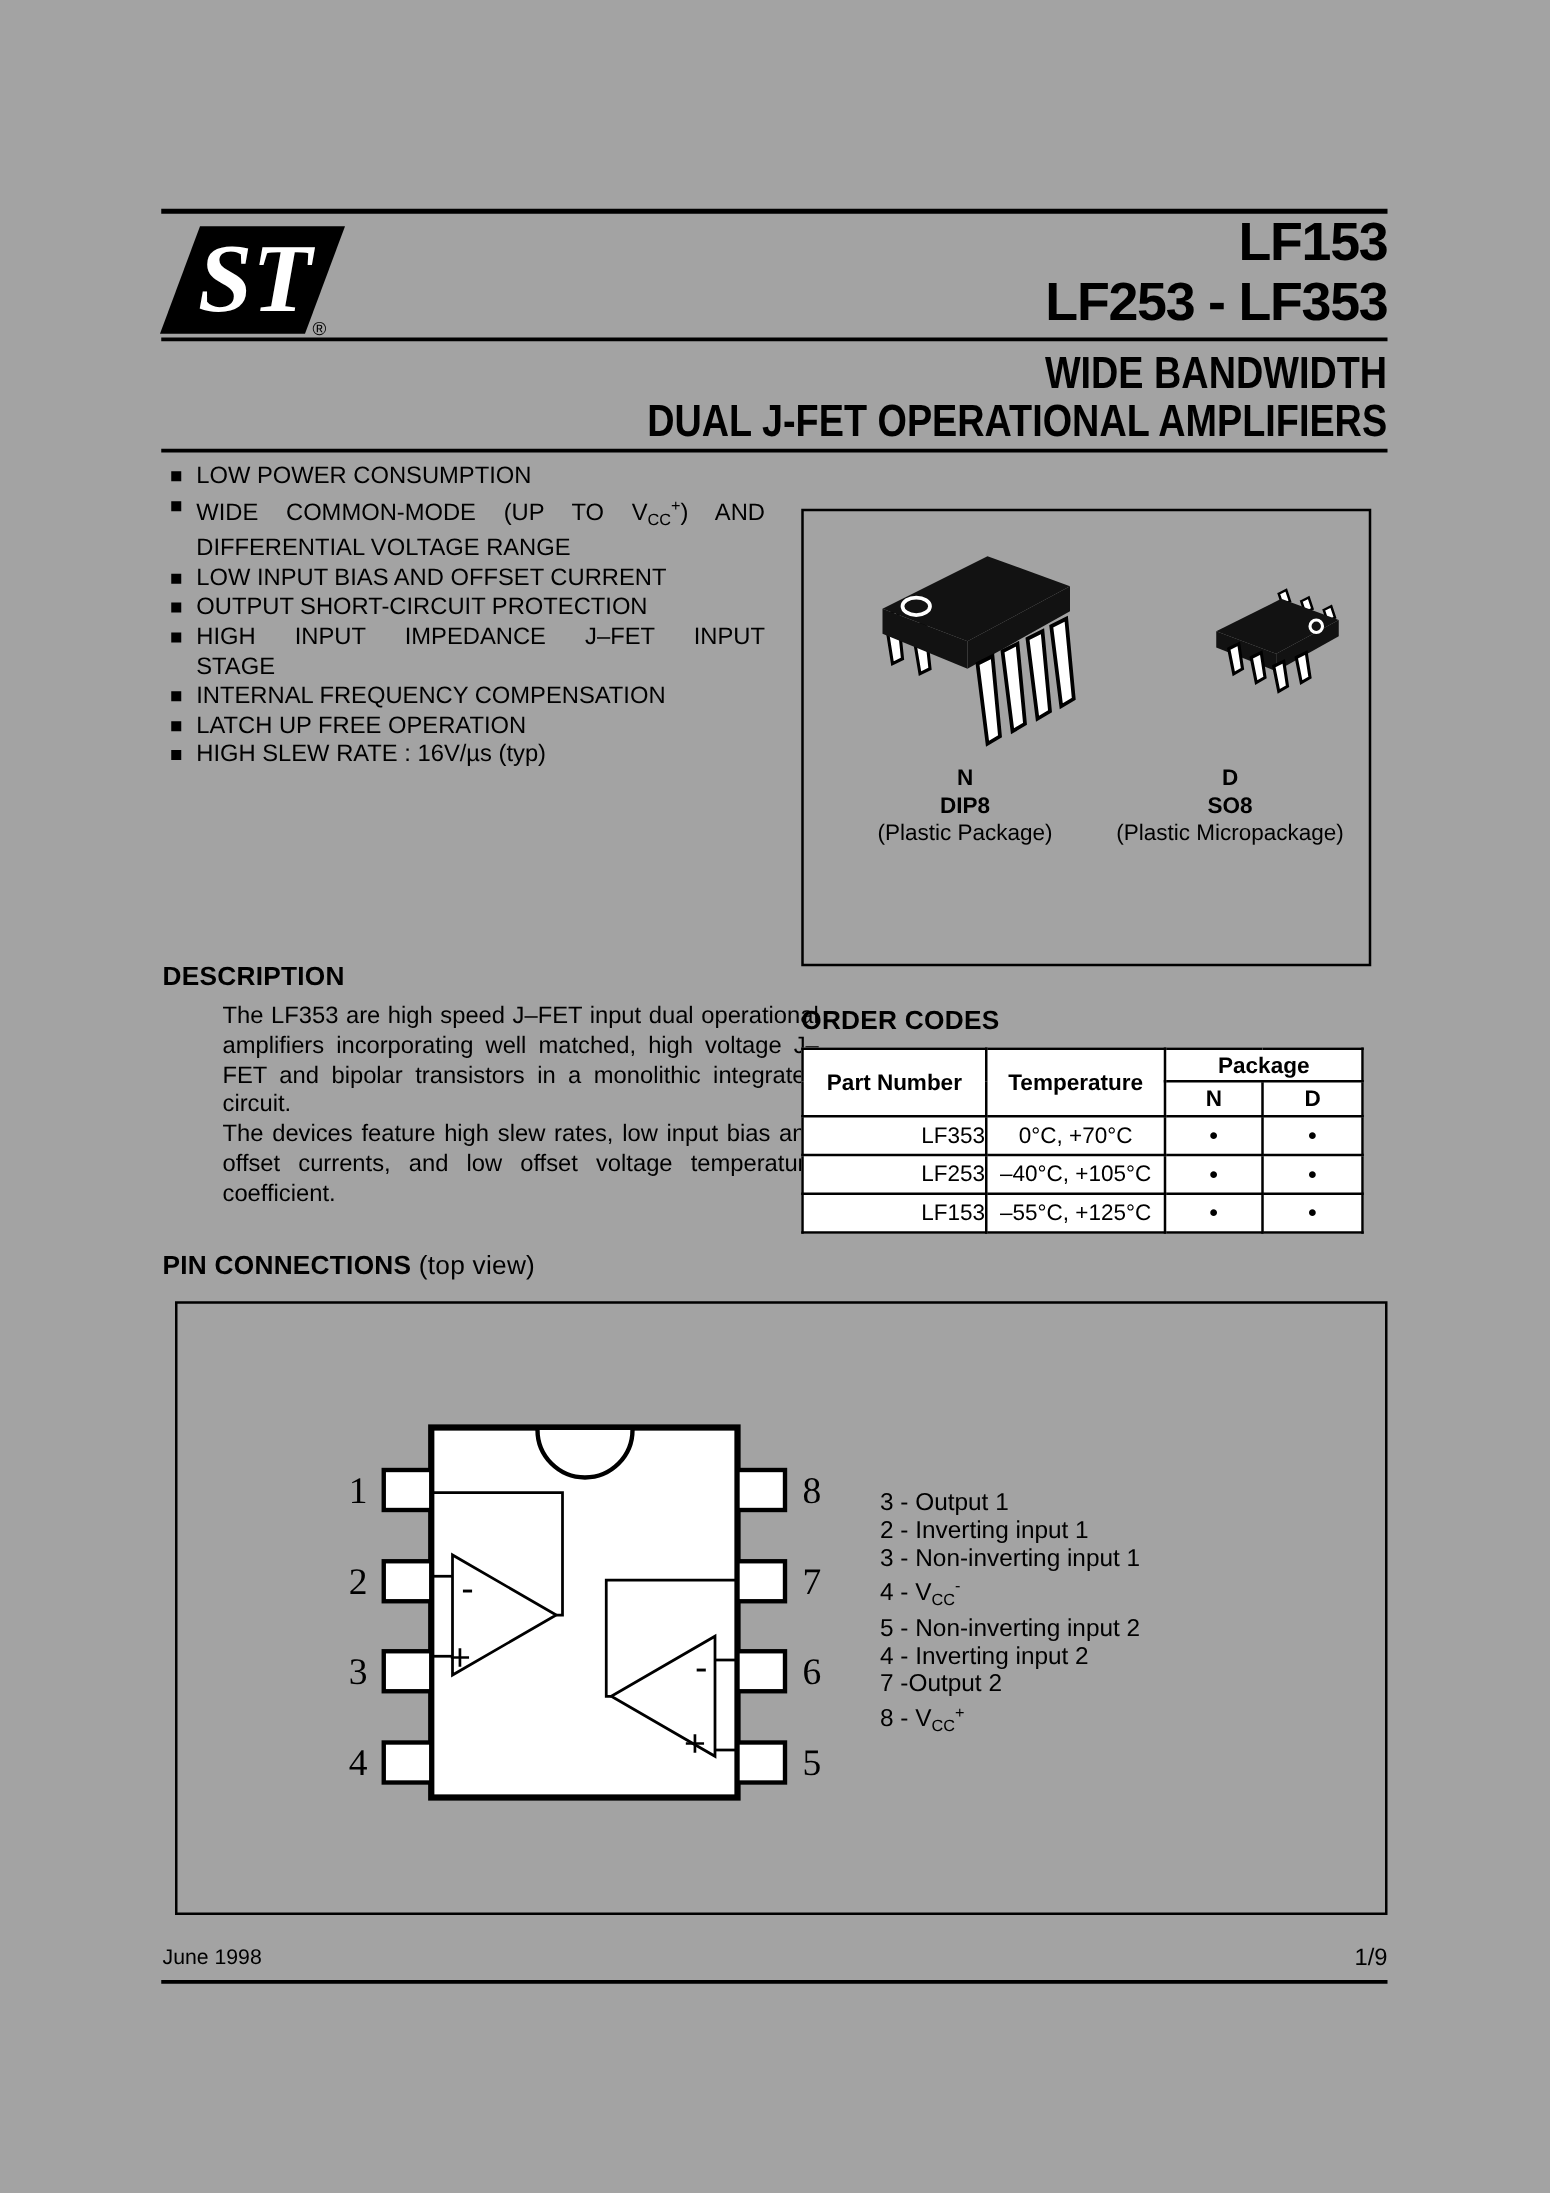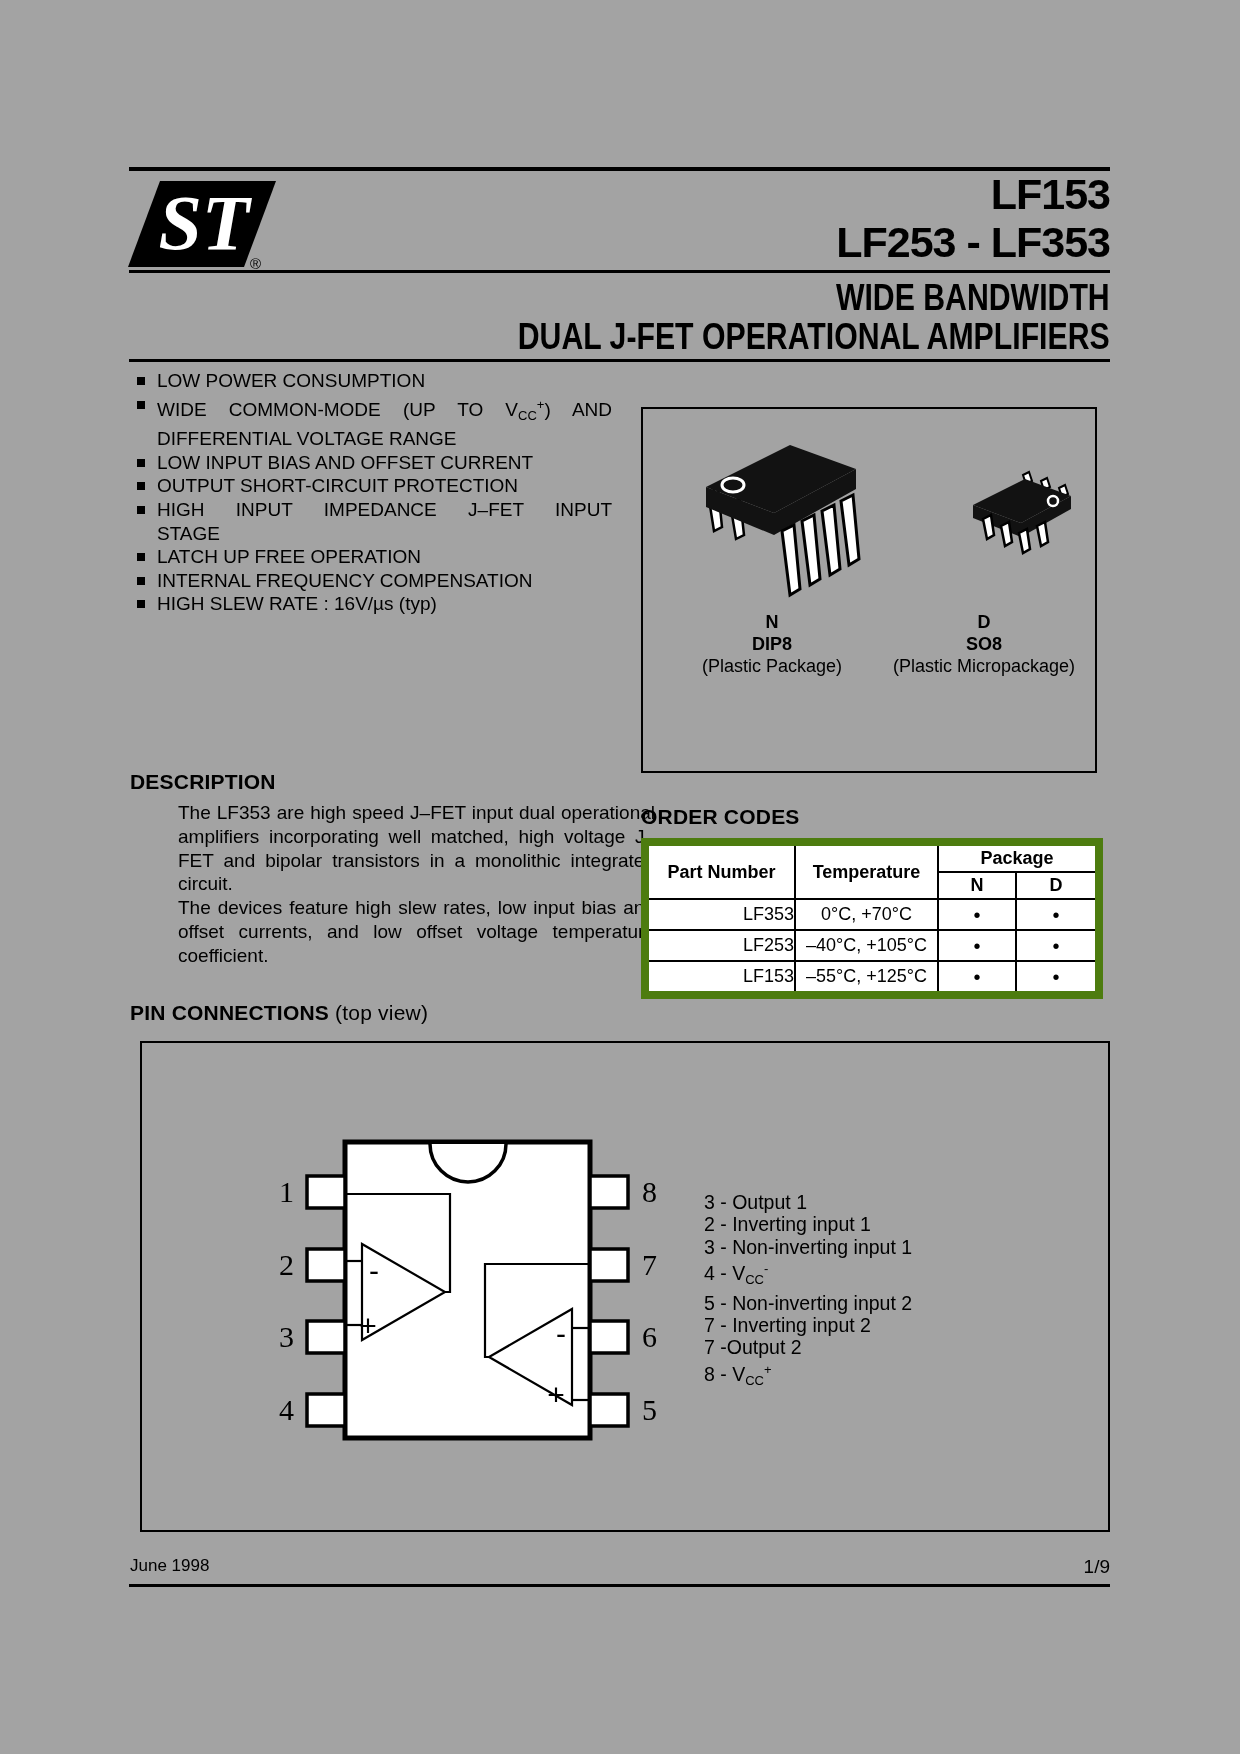--- a/index.html
+++ b/index.html
@@ -39,21 +39,21 @@
   #so8-svg  { position:absolute; left:318px; top:52px; }
   .pkg-label { position:absolute; text-align:center; font-size:18px; line-height:22px; }
   #pkg-label-n { left:0px; top:202px; width:258px; }
   #pkg-label-d { left:232px; top:202px; width:218px; }
   .pkg-bold { font-weight:bold; }
 
   #order-heading { left:641px; top:805px; }
   #order-table { position:absolute; left:641px; top:838px; border-collapse:collapse;
                  font-size:18px; background:#fff; }
   #order-table th, #order-table td { border:2px solid #000; padding:0; }
-  #order-table { border:8px solid #4d7c0f; }
+  #order-table { border:1px solid #4d7c0f; }
   #order-table th { font-weight:bold; }
   th.c-part { width:145px; height:52px; }
   th.c-temp { width:141px; }
   th.c-pkg  { height:24px; }
   th.c-n { width:76px; height:25px; }
   th.c-d { width:78px; }
   tr.hdr-split th { border-bottom:3px solid #000; }
   td.part { text-align:right; padding-left:10px; height:29px; }
   td.temp { text-align:center; }
   td.dot  { text-align:center; font-size:20px; line-height:10px; }
@@ -115,25 +115,25 @@
       <span class="bullet"></span>
       <span>OUTPUT SHORT-CIRCUIT PROTECTION</span>
     </div>
     <div class="feat">
       <span class="bullet"></span>
       <span class="jfull">HIGH INPUT IMPEDANCE J–FET INPUT</span>
       <span>STAGE</span>
     </div>
     <div class="feat">
       <span class="bullet"></span>
+      <span>INTERNAL FREQUENCY COMPENSATION</span>
+    </div>
+    <div class="feat">
+      <span class="bullet"></span>
       <span>LATCH UP FREE OPERATION</span>
-    </div>
-    <div class="feat">
-      <span class="bullet"></span>
-      <span>INTERNAL FREQUENCY COMPENSATION</span>
     </div>
     <div class="feat">
       <span class="bullet"></span>
       <span>HIGH SLEW RATE : 16V/µs (typ)</span>
     </div>
   </div>
 
   <div class="section-heading" id="desc-heading">DESCRIPTION</div>
   <div id="desc">
     <p>The LF353 are high speed J–FET input dual operational amplifiers incorporating well matched, high voltage J–FET and bipolar transistors in a monolithic integrated circuit.</p>
@@ -271,21 +271,21 @@
       <text x="419" y="301" text-anchor="middle" font-size="30" fill="#000">-</text>
       <text x="414" y="362" text-anchor="middle" font-size="30" fill="#000">+</text>
     </svg>
 
     <div id="pin-list">
       <div>3 - Output 1</div>
       <div>2 - Inverting input 1</div>
       <div>3 - Non-inverting input 1</div>
       <div><span>4 - V</span><sub class="cc">CC</sub><sup class="cc">-</sup></div>
       <div>5 - Non-inverting input 2</div>
-      <div>7 - Inverting input 2</div>
+      <div>4 - Inverting input 2</div>
       <div>7 -Output 2</div>
       <div><span>8 - V</span><sub class="cc">CC</sub><sup class="cc">+</sup></div>
     </div>
   </div>
 
   <div id="footer-date">June 1998</div>
   <div id="footer-page">1/9</div>
   <div class="hr" id="rule-foot"></div>
 
 </div>

